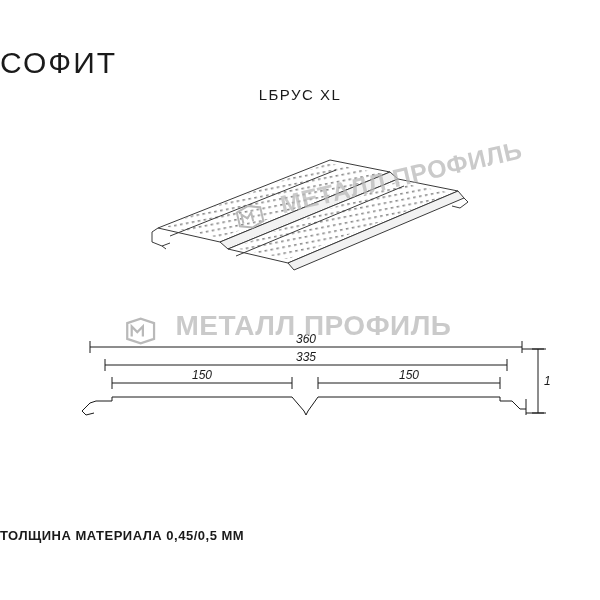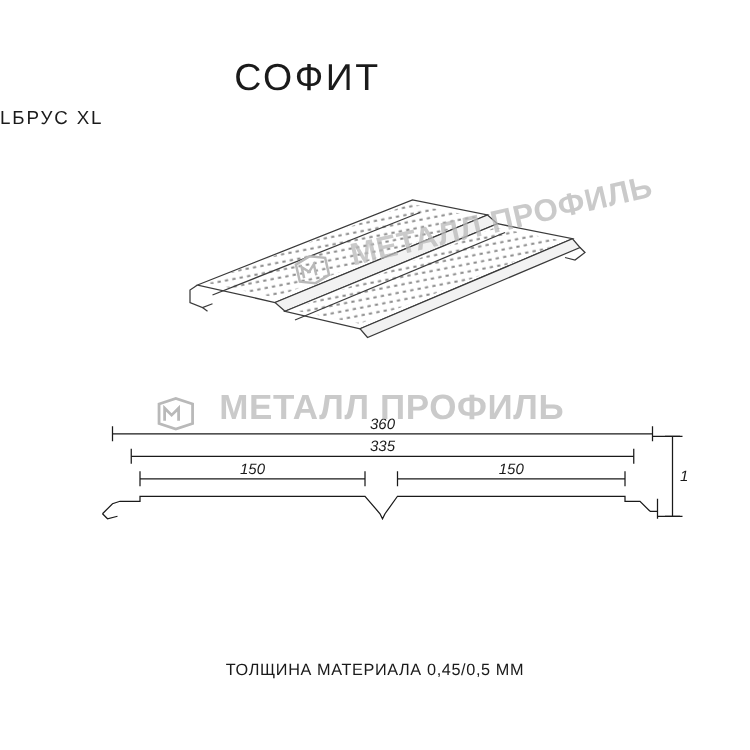--- a/index.html
+++ b/index.html
@@ -18,32 +18,32 @@
   .page {
     position: relative;
     width: 600px;
     height: 600px;
   }
   .title {
     position: absolute;
     top: 46px;
     left: 0;
     width: 492px;
-    text-align: center;
+    text-align: left;
     font-size: 30px;
     letter-spacing: 2px;
     font-weight: 400;
     color: #1a1a1a;
   }
   .subtitle {
     position: absolute;
     top: 86px;
     left: 0;
     width: 600px;
-    text-align: left;
+    text-align: center;
     font-size: 15px;
     letter-spacing: 1.5px;
     font-weight: 400;
     color: #1a1a1a;
   }
   .iso-wrap {
     position: absolute;
     top: 150px;
     left: 140px;
     width: 330px;
@@ -55,23 +55,22 @@
     left: 60px;
     width: 490px;
     height: 110px;
     font-style: italic;
   }
   .footer {
     position: absolute;
     top: 528px;
     left: 0;
     width: 600px;
-    text-align: center;
     font-size: 13px;
-    font-weight: normal;
+    font-weight: bold;
     letter-spacing: 0.5px;
     color: #1a1a1a;
   }
   
   .wm {
     position: absolute;
     pointer-events: none;
     user-select: none;
   }
   .wm-text {

